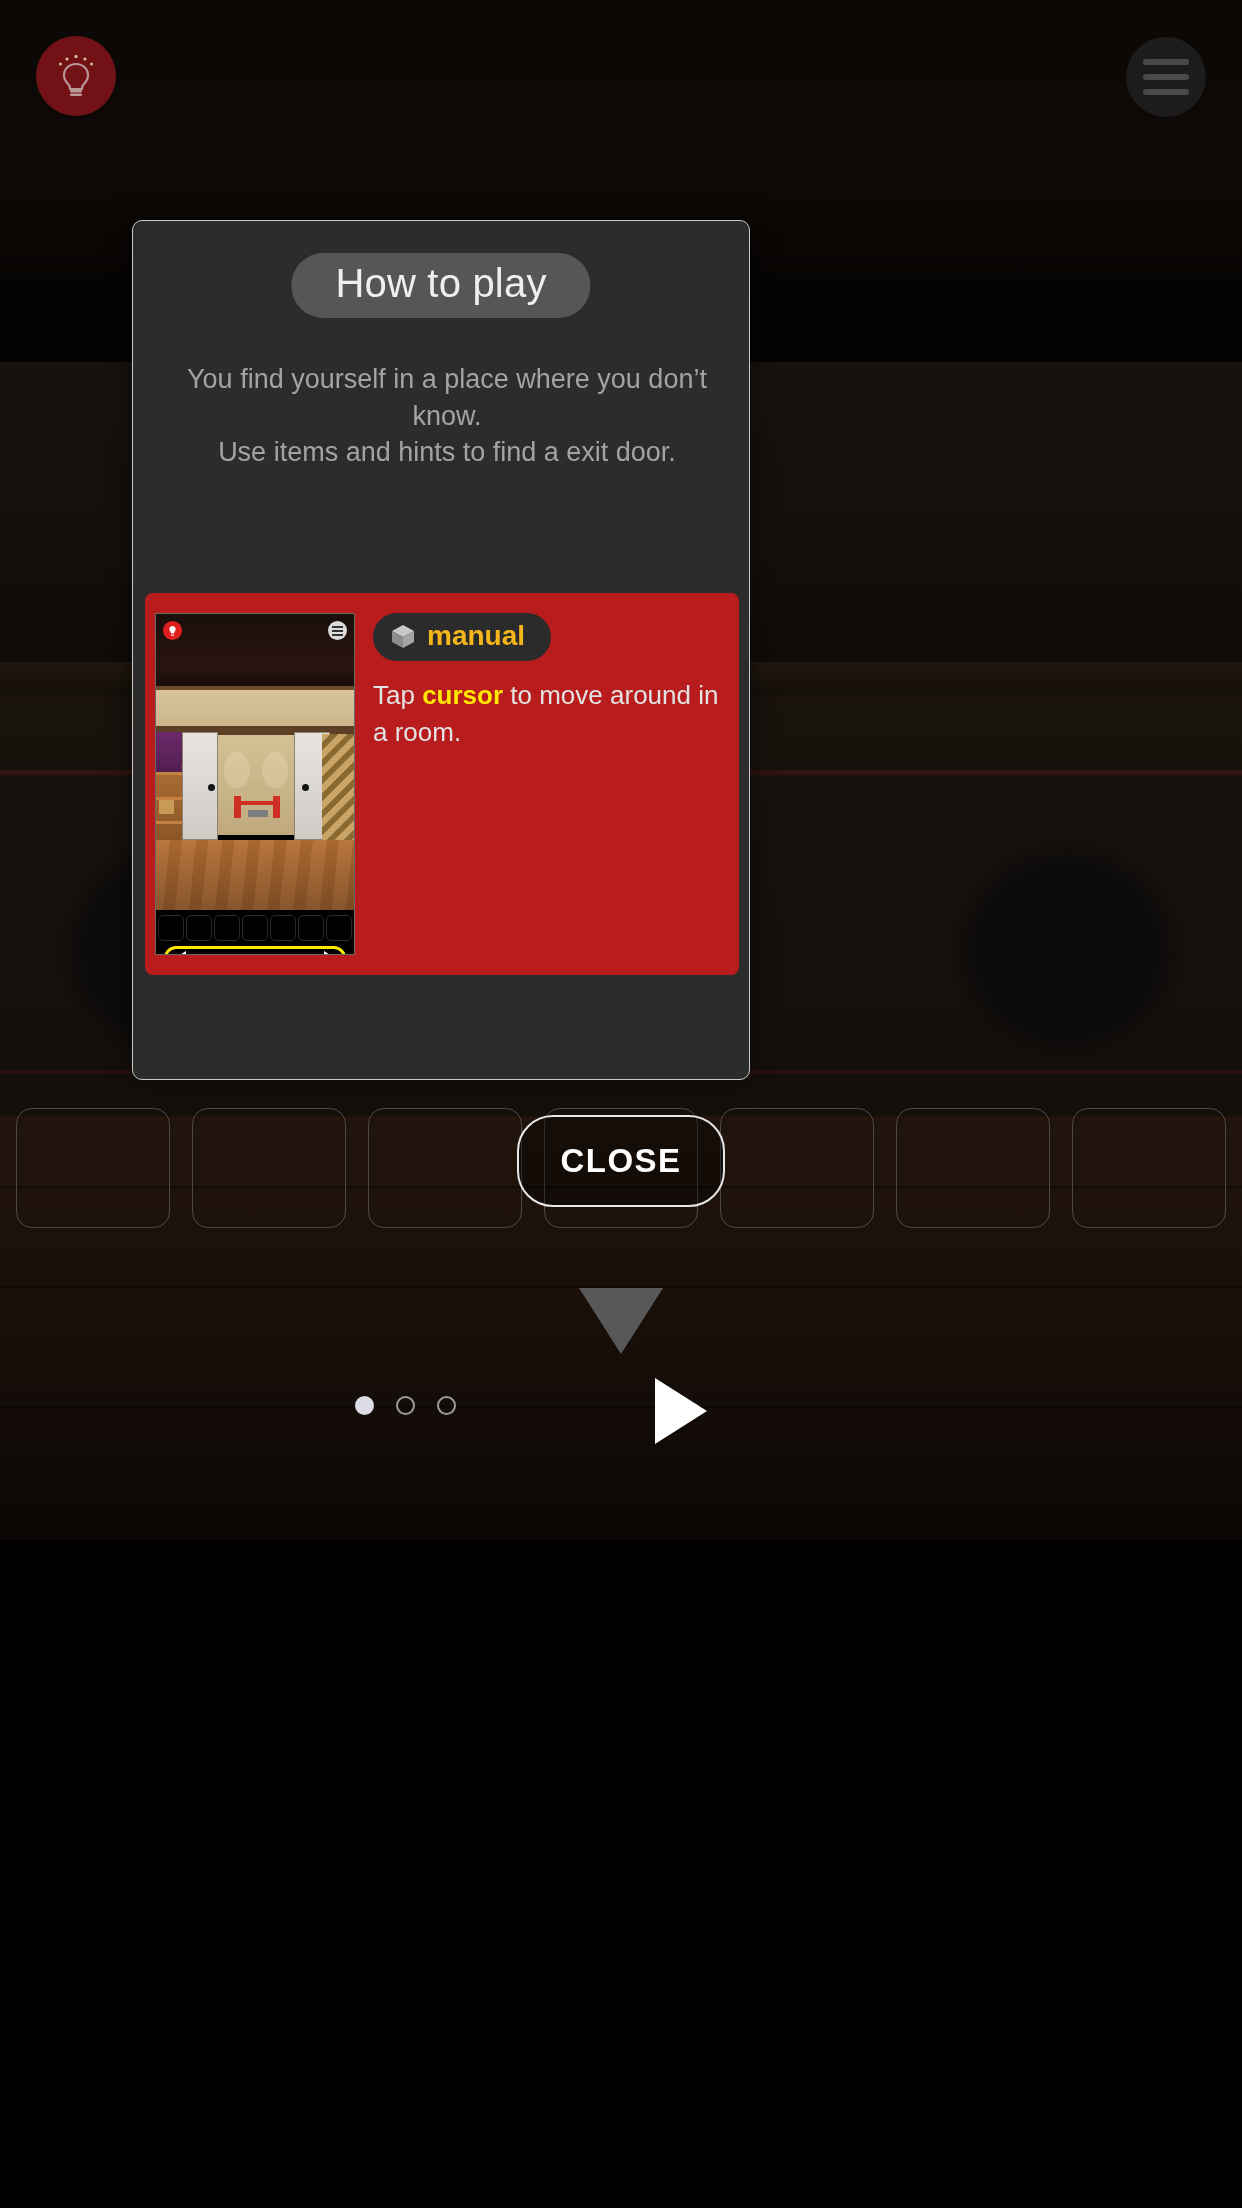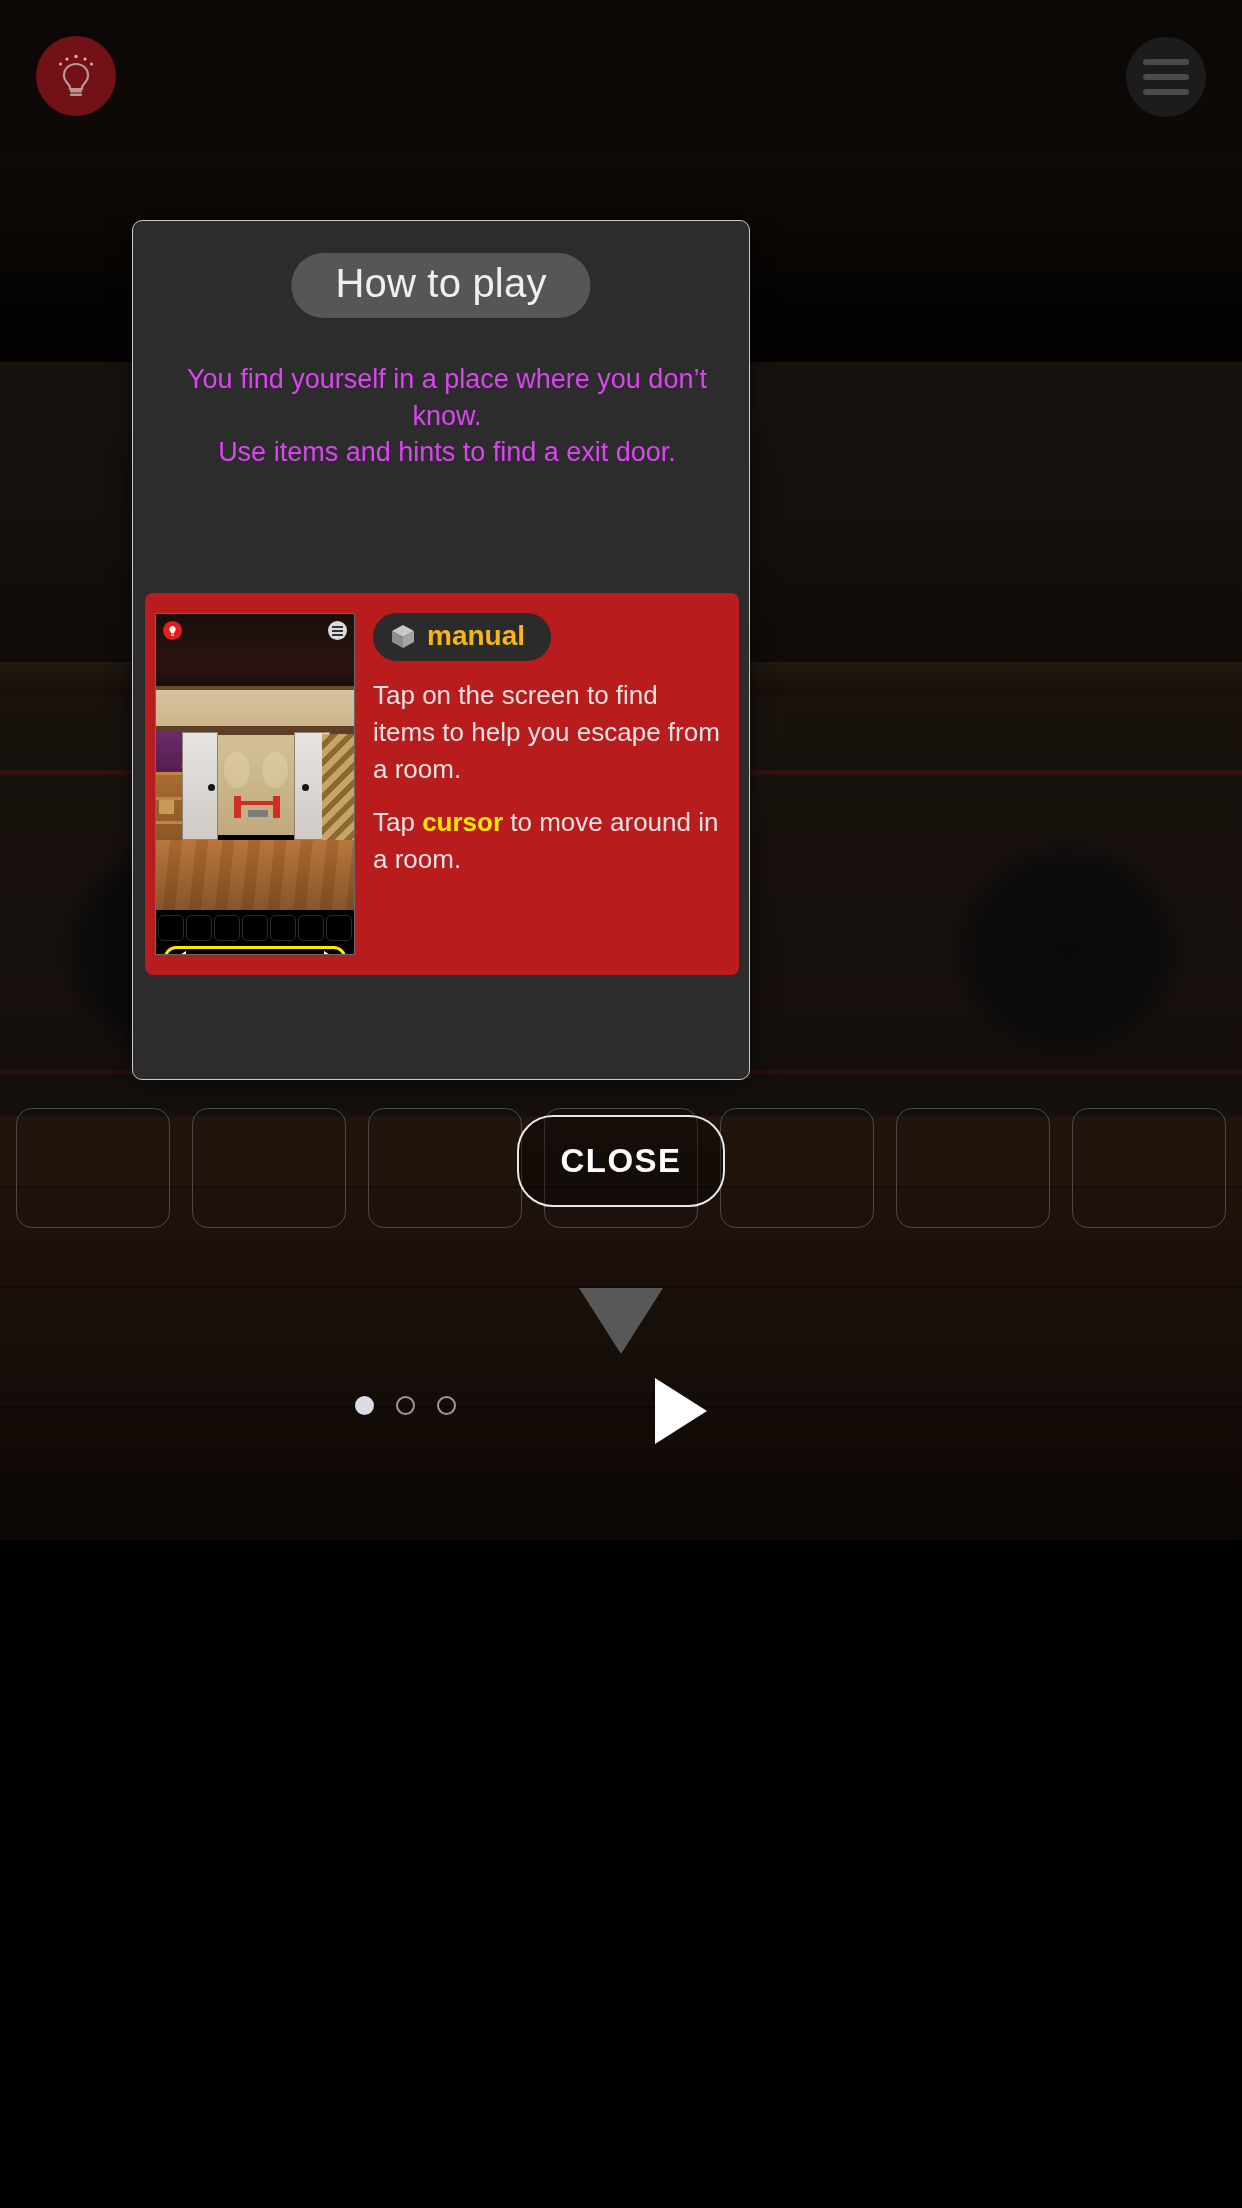--- a/index.html
+++ b/index.html
@@ -78,21 +78,21 @@
   }
   .title-pill{
     position:absolute; left:50%; transform:translateX(-50%); top:32px;
     background:#555658; border-radius:32px;
     padding:8px 44px 12px;
     color:#efefef; font-size:40px; font-weight:400; letter-spacing:.2px;
     white-space:nowrap;
   }
   .intro{
     position:absolute; left:12px; right:0; top:140px;
-    text-align:center; color:#d946ef; font-size:27px; line-height:1.36;
+    text-align:center; color:#a3a3a3; font-size:27px; line-height:1.36;
     padding:0 12px;
   }
   .intro .gap{ display:block; height:26px; }
 
   
   .card{
     position:absolute; left:12px; top:372px; width:594px; height:382px;
     background:#b91c1c; border-radius:8px;
     display:flex; gap:0;
   }
@@ -312,21 +312,20 @@
     <div class="card-body">
       <div class="manual-pill">
         <svg width="28" height="28" viewBox="0 0 28 28">
           <path d="M14 3 L25 9 L14 15 L3 9 Z" fill="#c9c9c9"></path>
           <path d="M3 9 L14 15 L14 26 L3 20 Z" fill="#8d8d8d"></path>
           <path d="M25 9 L14 15 L14 26 L25 20 Z" fill="#a5a5a5"></path>
         </svg>
         <span>manual</span>
       </div>
 
-      <div class="card-text">Tap on the screen to find items to help you escape from a room.</div>
 
       <div class="card-text">
         <span>Tap </span><span class="hl">cursor</span><span> to move around in a room.</span>
       </div>
     </div>
   </div>
 
   <div class="dots">
     <span class="dot active"></span>
     <span class="dot"></span>

